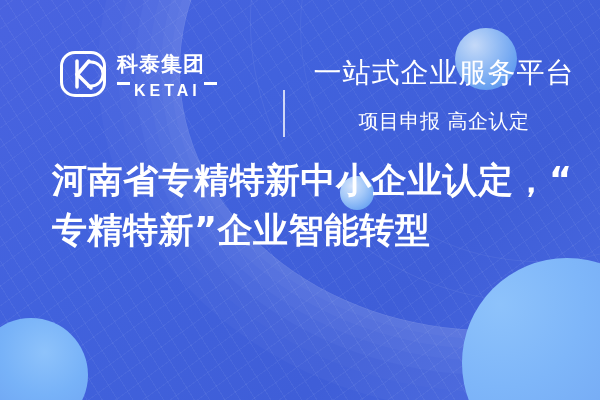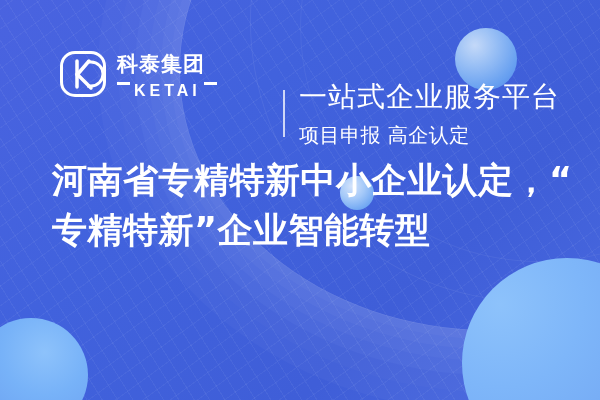--- a/index.html
+++ b/index.html
@@ -163,39 +163,40 @@
     font-family: "Liberation Sans", sans-serif;
   }
   .divider {
     position: absolute;
     left: 283px; top: 57px;
     width: 2px; height: 47px;
     background: rgba(255,255,255,0.75);
   }
   .header-text {
     position: absolute;
-    left: 299px; top: 47px;
+    left: 299px; top: 23px;
     width: 290px;
+    text-align: center;
   }
   .header-main {
     font-size: 28px;
     line-height: 34px;
     font-weight: 400;
     color: #ffffff;
     letter-spacing: 1px;
     white-space: nowrap;
     font-family: "DejaVu Sans", "Liberation Sans", sans-serif;
   }
   .header-sub {
     font-size: 20px;
     line-height: 26px;
     font-weight: 400;
     color: #ffffff;
     letter-spacing: 0.5px;
-    margin-top: 8px;
+    margin-top: 18px;
     white-space: nowrap;
     font-family: "DejaVu Serif", "Liberation Serif", serif;
   }
   
   .title-block {
     position: absolute;
     left: 52px; top: 155px;
     width: 520px;
   }
   .title-line {

